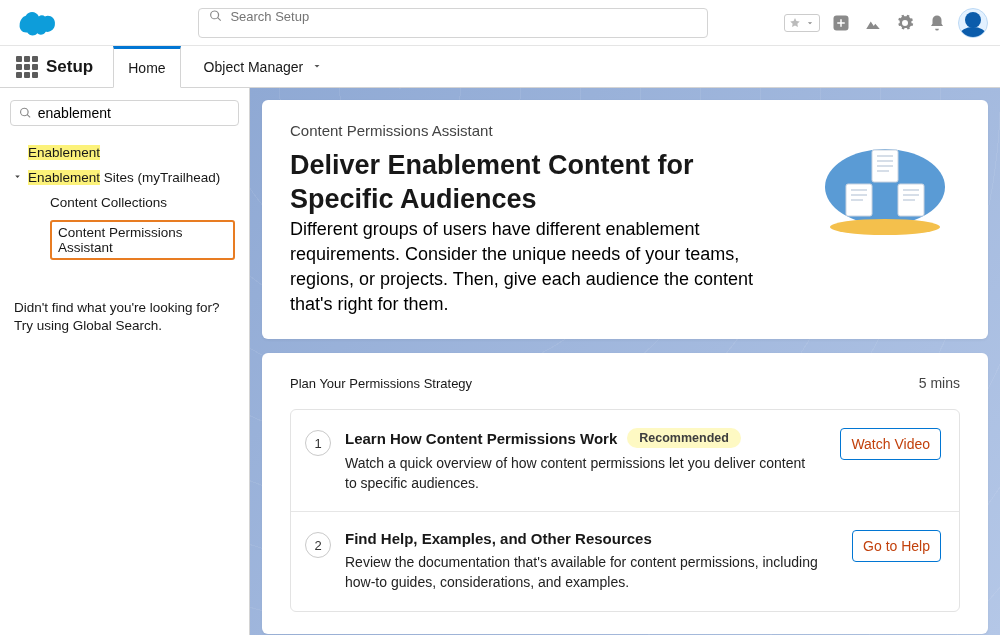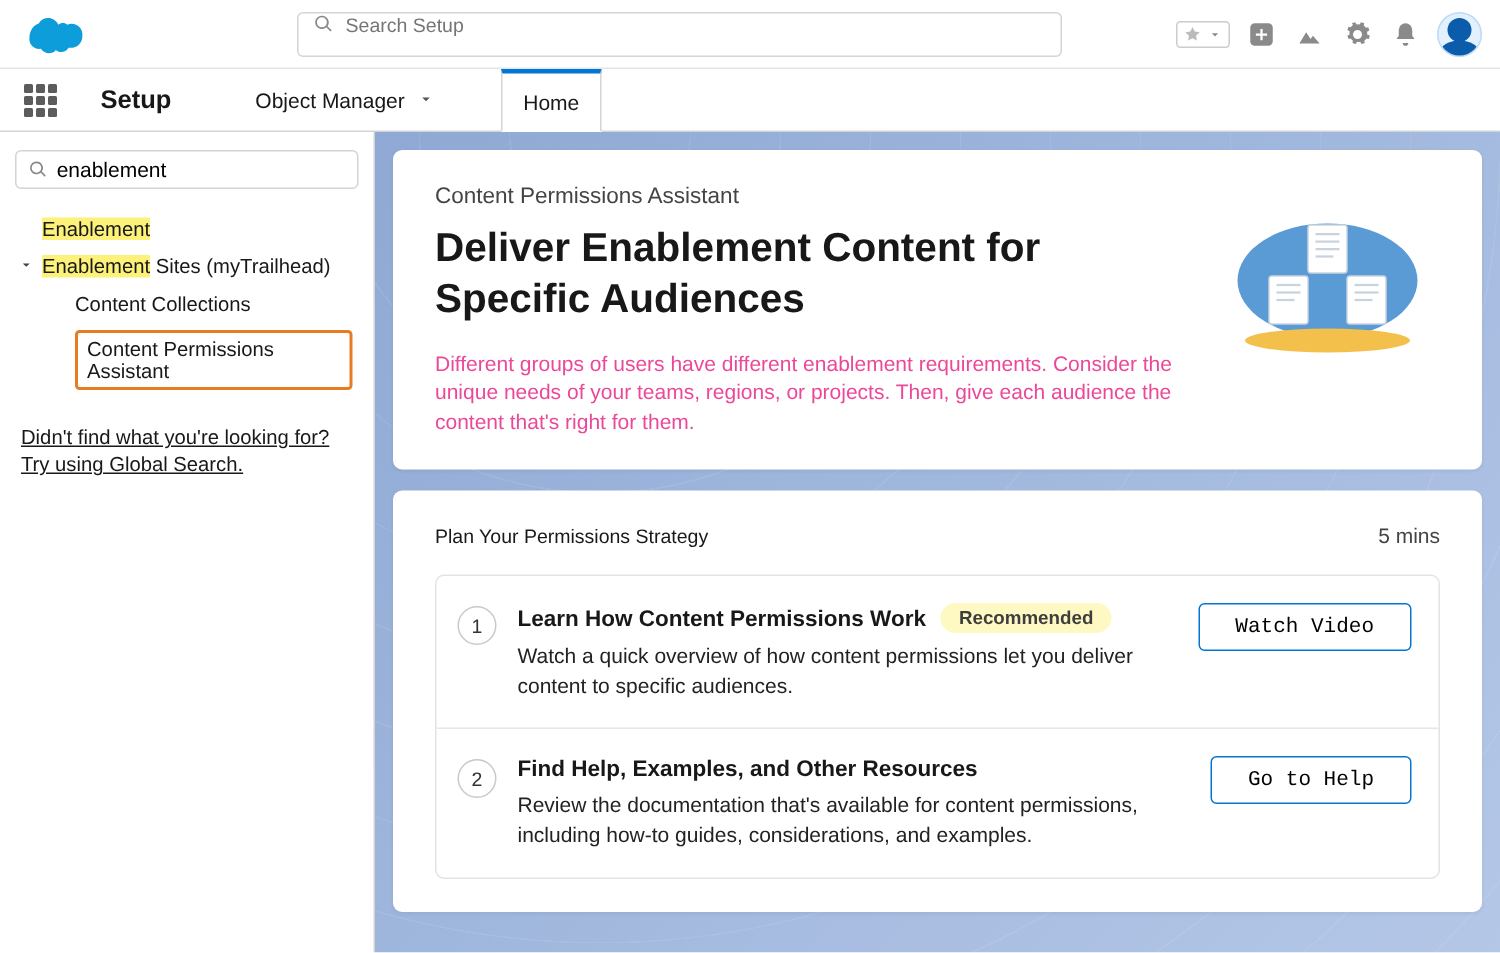--- a/index.html
+++ b/index.html
@@ -13,67 +13,67 @@
   .search-wrap input { border: none; outline: none; font-size: 13px; width: 100%; color: #444; background: transparent; }
   .header-icons { margin-left: auto; display: flex; align-items: center; gap: 10px; }
   .hdr-btn { width: 22px; height: 22px; display: flex; align-items: center; justify-content: center; color: #777; }
   .starbox { border: 1px solid #ccc; border-radius: 3px; padding: 2px 4px; display: flex; align-items: center; gap: 4px; color: #999; }
   .starbox svg { width: 12px; height: 12px; }
   .avatar { width: 30px; height: 30px; border-radius: 50%; background: #e3f1ff; border: 1px solid #bcd9f5; display:flex;align-items:center;justify-content:center;position:relative;overflow:hidden; }
   .avatar::before {content:"";position:absolute;width:16px;height:16px;background:#0b5cab;border-radius:50%;top:3px;}
   .avatar::after {content:"";position:absolute;width:26px;height:16px;background:#0b5cab;border-radius:50% 50% 0 0;bottom:-6px;}
 
   
-  .tab-bar { height: 42px; display:flex; align-items:center; border-bottom:1px solid #d4d4d4; padding:0 16px; gap: 29px; }
+  .tab-bar { height: 42px; display:flex; align-items:center; border-bottom:1px solid #d4d4d4; padding:0 16px; gap: 8px; }
   .waffle { width:22px;height:22px; display:grid; grid-template-columns:repeat(3,1fr); grid-template-rows:repeat(3,1fr); gap:2px; }
   .waffle span { background:#5c5c5c; border-radius:1px; }
   .setup-label { font-size:17px; font-weight:600; margin-right:12px; }
   .tab { height:42px; display:flex; align-items:center; padding:0 14px; font-size:14px; border:1px solid transparent; border-bottom:none; cursor:pointer; }
   .tab.active { border:1px solid #d4d4d4; border-top:3px solid #0176d3; border-bottom:1px solid #fff; margin-bottom:-1px; background:#fff; }
   .tab .chev { margin-left:8px; }
 
   
   .content { display:flex; height: calc(635px - 46px - 42px); }
   .sidebar { width:250px; border-right:1px solid #d4d4d4; padding:12px 10px; background:#fff; }
   .sidebar-search { display:flex; align-items:center; border:1px solid #d4d4d4; border-radius:4px; padding:4px 8px; margin-bottom:14px; }
   .sidebar-search svg { width:14px;height:14px;fill:#888;margin-right:6px; }
   .sidebar-search input { border:none;outline:none;font-size:14px;width:100%; }
   .tree-item { font-size:13.5px; padding:5px 4px 5px 0; display:flex; align-items:center; }
   .tree-item.root { padding-left:18px; }
   .tree-item.section { padding-left:0; }
   .tree-item .chev-d { width:14px; text-align:center; color:#444; margin-right:4px; }
   .tree-item.child { padding-left:40px; }
   .hl { background:#fcf27a; }
   .selected { border:2px solid #e87c22; border-radius:3px; padding:3px 6px; font-weight:400; display:inline-block; }
-  .help-text { font-size:13.5px; color:#181818; margin-top:18px; line-height:1.35; padding:0 4px;text-decoration:underline; }
+  .help-text { font-size:13.5px; color:#181818; margin-top:34px; line-height:1.35; padding:0 4px; }
 
   .main { flex:1; background: #b0c4de; background: linear-gradient(135deg,#8fa9d4,#b4c7e7); padding:12px; overflow:auto; position:relative; }
   .main::before { content:""; position:absolute; inset:0; background: repeating-radial-gradient(circle at 20% 0, rgba(255,255,255,.08) 0 1px, transparent 1px 60px); pointer-events:none; }
   .card { background:#fff; border-radius:6px; padding:22px 28px; margin-bottom:14px; position:relative; box-shadow:0 1px 3px rgba(0,0,0,.06); }
 
   .hero { display:flex; gap:20px; }
   .hero-text { flex:1; }
   .eyebrow { font-size:15px; color:#444; margin-bottom:10px; }
-  .hero h1 { font-size:27px; font-weight:700; line-height:1.25; margin-bottom:16px; color:#181818; }
-  .hero p { font-size:14px; color:#ec4899; line-height:1.4; max-width:520px; }
+  .hero h1 { font-size:27px; font-weight:700; line-height:1.25; color:#181818; }
+  .hero p { font-size:18px; color:#000000; line-height:1.4; max-width:520px; }
   .hero-illus { width:150px; height:110px; align-self:flex-start; margin-top:10px; }
 
   .section-head { display:flex; align-items:center; margin-bottom:18px; }
   .section-head h2 { font-size:13px; font-weight:500; }
   .section-head .mins { margin-left:auto; font-size:14px; color:#444; }
 
   .step-list { border:1px solid #e3e3e3; border-radius:6px; }
   .step { display:flex; padding:18px 18px 18px 14px; gap:14px; }
   .step + .step { border-top:1px solid #e6e6e6; margin-top:0; }
   .step-num { width:26px;height:26px;border:1px solid #c9c9c9;border-radius:50%;display:flex;align-items:center;justify-content:center;font-size:13px;color:#333;flex-shrink:0; margin-top:2px; }
   .step-body { flex:1; padding-right:12px; }
   .step-title { font-size:15px; font-weight:600; margin-bottom:6px; display:flex;align-items:center;gap:10px; }
   .badge { font-size:12.5px; font-weight:600; color:#3e3e3e; background:#fef9c3; border-radius:14px; padding:3px 12px; }
   .step-desc { font-size:14px; color:#222; line-height:1.4; }
-  .action-btn { border:1px solid #0176d3; color:#000000; background:#fff; font-size:14px; padding:7px 24px; border-radius:4px; cursor:pointer; align-self:flex-start; flex-shrink:0;font-family:Liberation Mono, monospace; }
+  .action-btn { border:1px solid #0176d3; color:#c2410c; background:#fff; font-size:14px; padding:7px 10px; border-radius:4px; cursor:pointer; align-self:flex-start; flex-shrink:0; }
 
   .icon-sm { width:18px;height:18px;fill:#8a8a8a; }
 </style>
 </head>
 <body>
 
 <div class="top-header">
   <div class="cloud-logo">
     <svg viewBox="0 0 60 40">
         <path fill="#0d9dda" d="M18 10c4-7 14-6 17 1 2-2 6-2 8 0 6-3 14 2 13 10 0 7-6 11-12 10-2 4-8 5-11 2-3 4-10 4-13-1-6 1-11-4-10-10 0-6 4-11 8-12z"></path>
@@ -125,29 +125,29 @@
       <span></span>
       <span></span>
       <span></span>
       <span></span>
       <span></span>
       <span></span>
       <span></span>
       <span></span>
     </div>
   <div class="setup-label">Setup</div>
+  <div class="tab active">
+      <span>Home</span>
+    </div>
   <div class="tab">
     <span>Object Manager</span>
     <span class="chev"><svg width="12" height="12" viewBox="0 0 24 24">
           <path fill="#555" d="M7 10l5 5 5-5z"></path>
         </svg></span>
   </div>
-  <div class="tab active">
-      <span>Home</span>
-    </div>
 </div>
 
 <div class="content">
 
   <div class="sidebar">
     <div class="sidebar-search">
       <svg viewBox="0 0 24 24">
           <path d="M10 2a8 8 0 105.3 14l5 5 1.4-1.4-5-5A8 8 0 0010 2zm0 2a6 6 0 110 12 6 6 0 010-12z"></path>
         </svg>
       <input value="enablement" style="">

